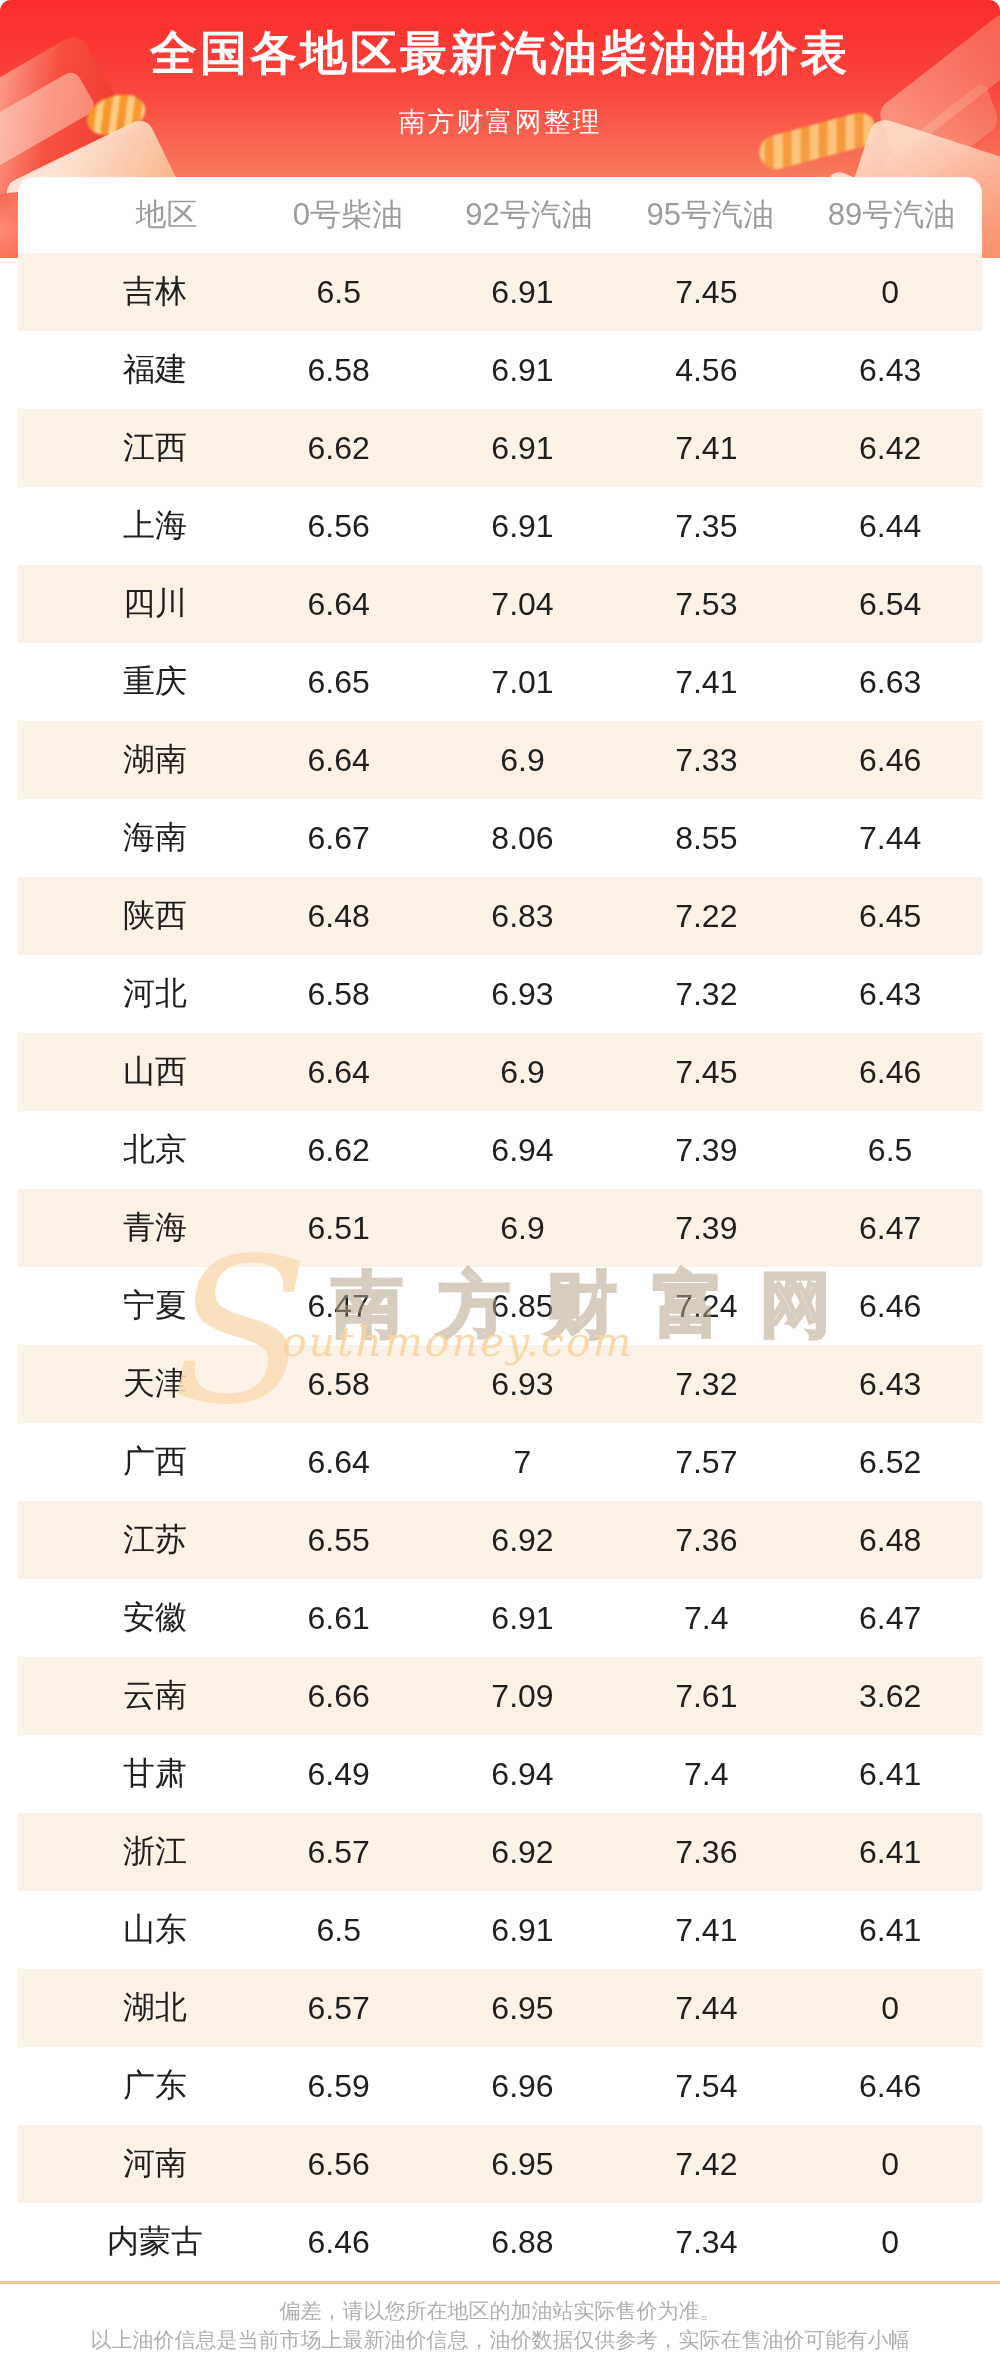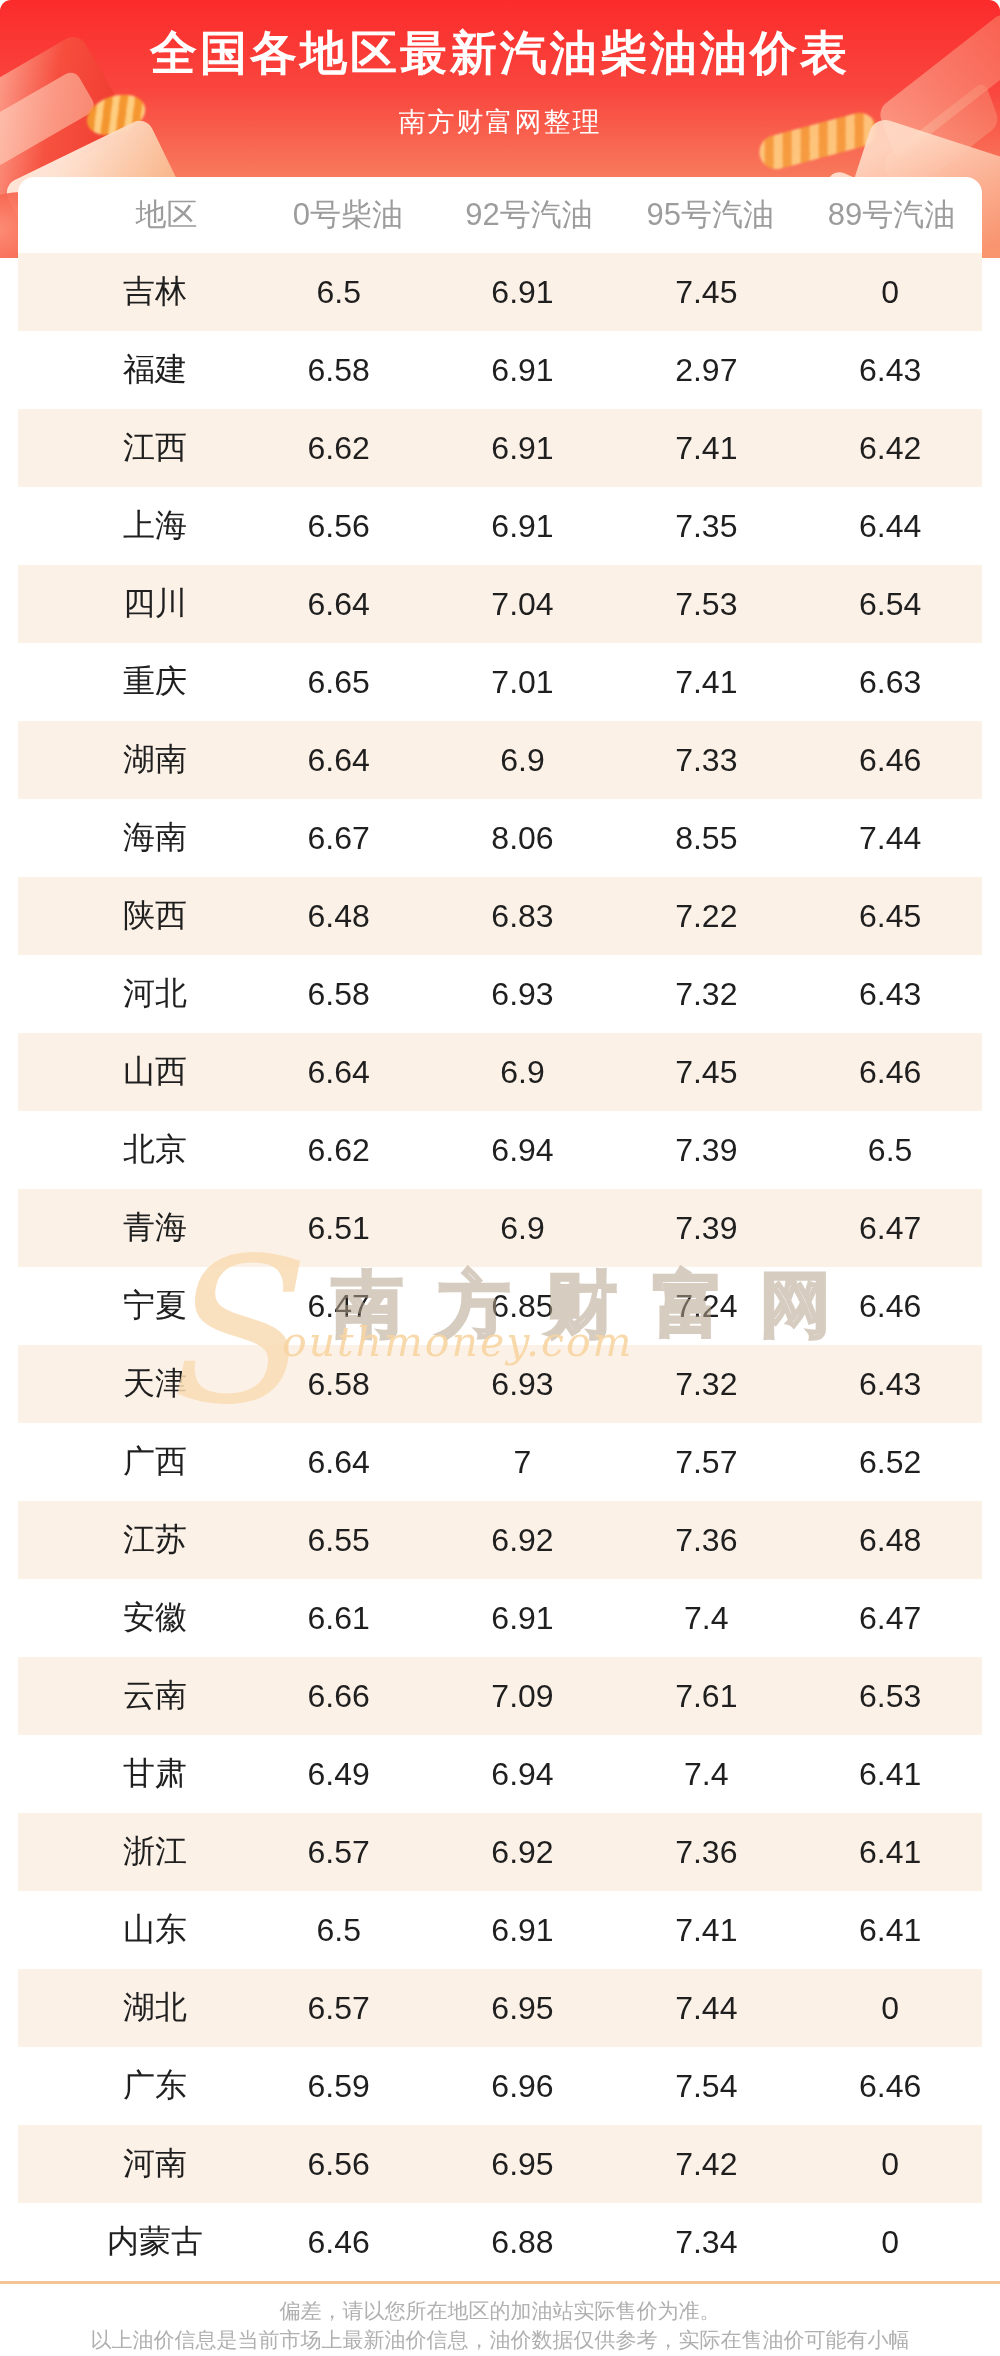--- a/index.html
+++ b/index.html
@@ -130,21 +130,21 @@
       <span class="td">吉林</span>
       <span class="td">6.5</span>
       <span class="td">6.91</span>
       <span class="td">7.45</span>
       <span class="td">0</span>
     </div>
         <div class="tr">
       <span class="td">福建</span>
       <span class="td">6.58</span>
       <span class="td">6.91</span>
-      <span class="td">2.97</span>
+      <span class="td">4.56</span>
       <span class="td">6.43</span>
     </div>
         <div class="tr">
       <span class="td">江西</span>
       <span class="td">6.62</span>
       <span class="td">6.91</span>
       <span class="td">7.41</span>
       <span class="td">6.42</span>
     </div>
         <div class="tr">
@@ -250,21 +250,21 @@
       <span class="td">6.61</span>
       <span class="td">6.91</span>
       <span class="td">7.4</span>
       <span class="td">6.47</span>
     </div>
         <div class="tr">
       <span class="td">云南</span>
       <span class="td">6.66</span>
       <span class="td">7.09</span>
       <span class="td">7.61</span>
-      <span class="td">6.53</span>
+      <span class="td">3.62</span>
     </div>
         <div class="tr">
       <span class="td">甘肃</span>
       <span class="td">6.49</span>
       <span class="td">6.94</span>
       <span class="td">7.4</span>
       <span class="td">6.41</span>
     </div>
         <div class="tr">
       <span class="td">浙江</span>

